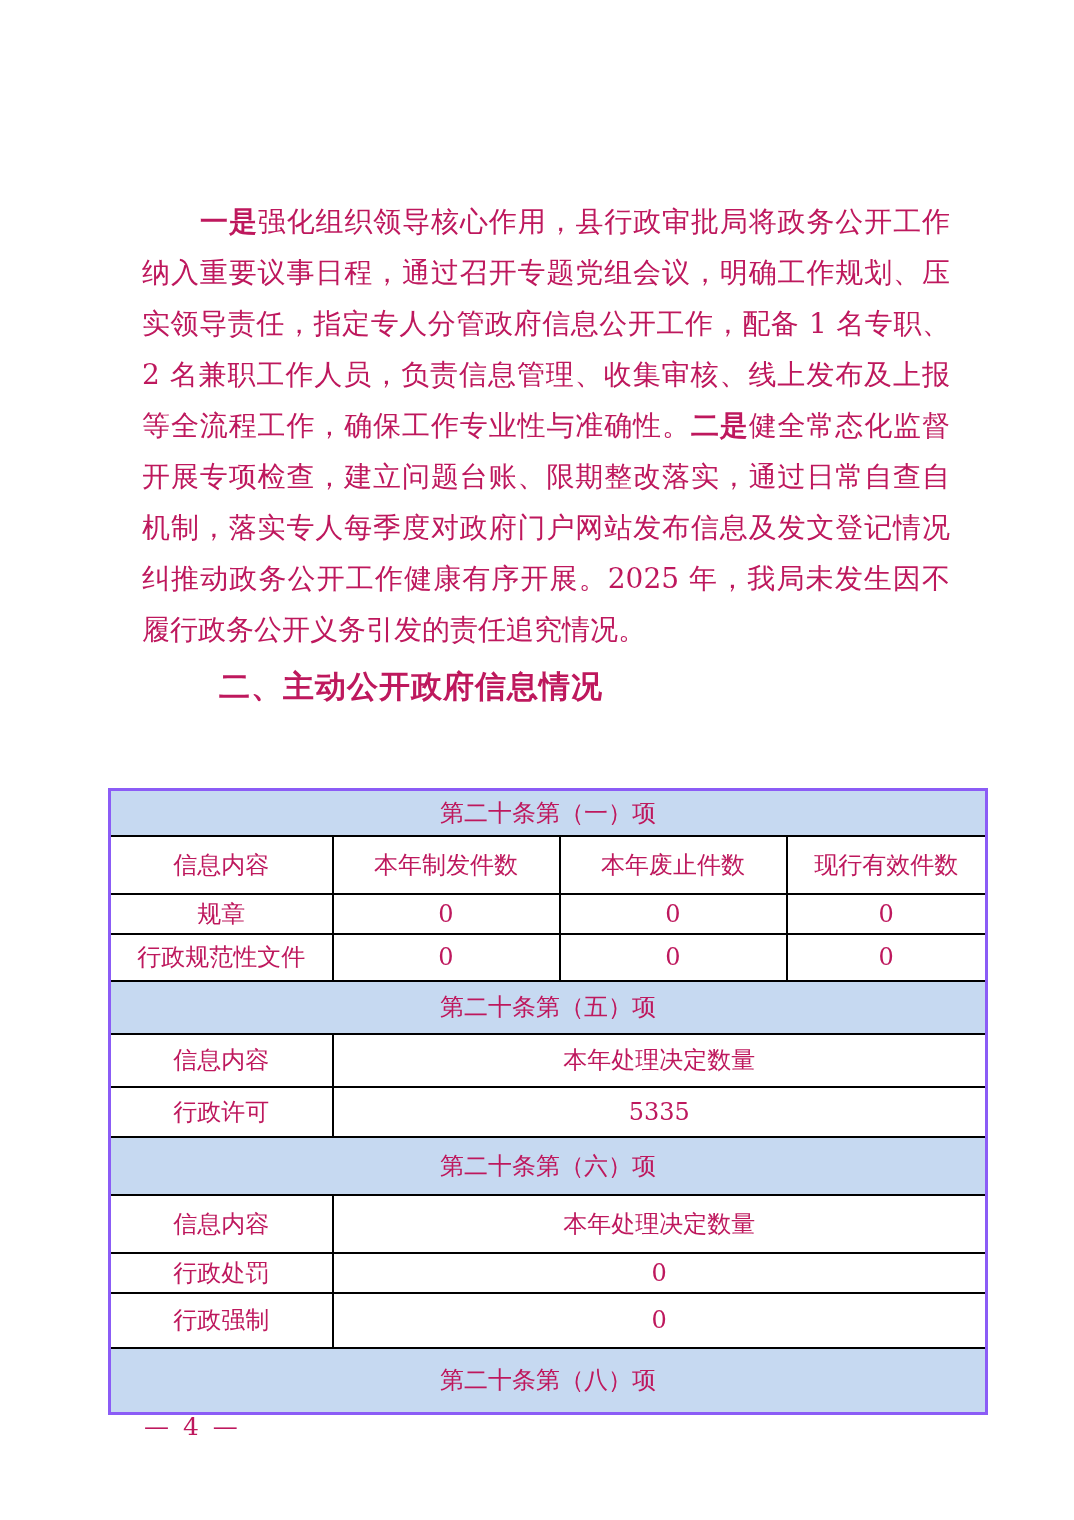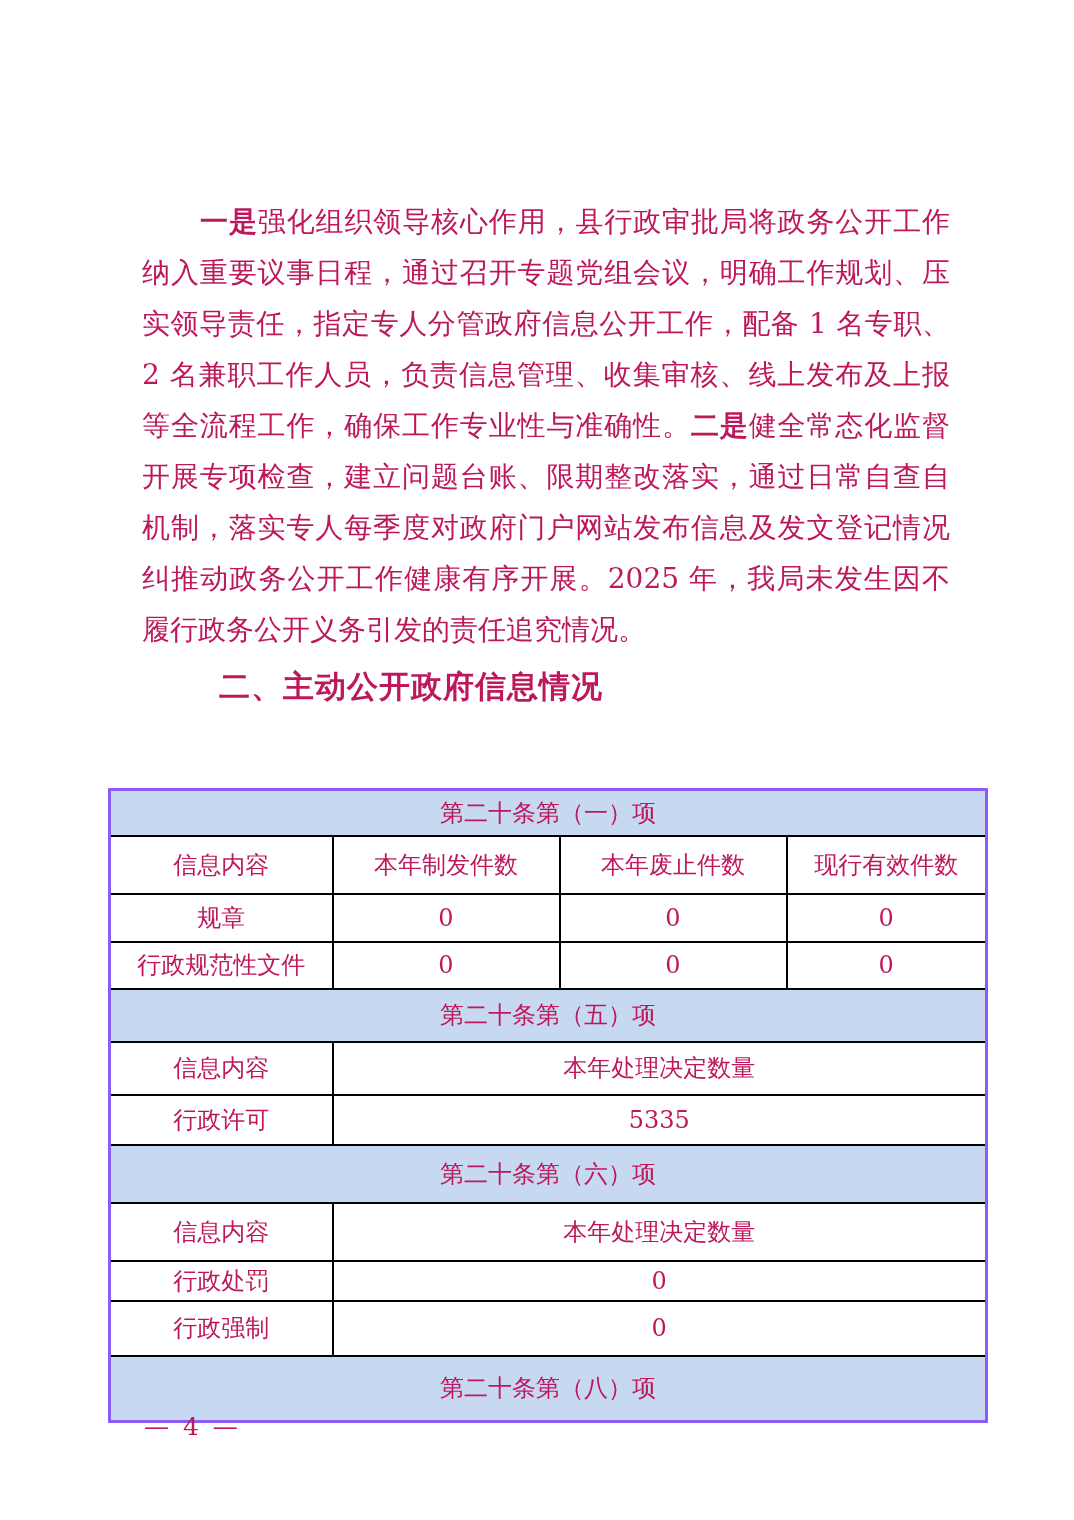--- a/index.html
+++ b/index.html
@@ -74,21 +74,21 @@
     text-align: center;
     vertical-align: middle;
     padding: 0;
     overflow: hidden;
   }
   .tbl tr.blue td {
     background: #c6d9f1;
   }
   .rh46 { height: 46px; }
   .rh47 { height: 47px; }
-  .rh48 { height: 48px; }
+  .rh48 { height: 40px; }
   .rh50 { height: 50px; }
   .rh53 { height: 53px; }
   .rh54 { height: 66px; }
   .rh55 { height: 55px; }
   .rh56 { height: 40px; }
   .rh58 { height: 58px; }
   
   .pageno {
     position: absolute;
     left: 144px;

